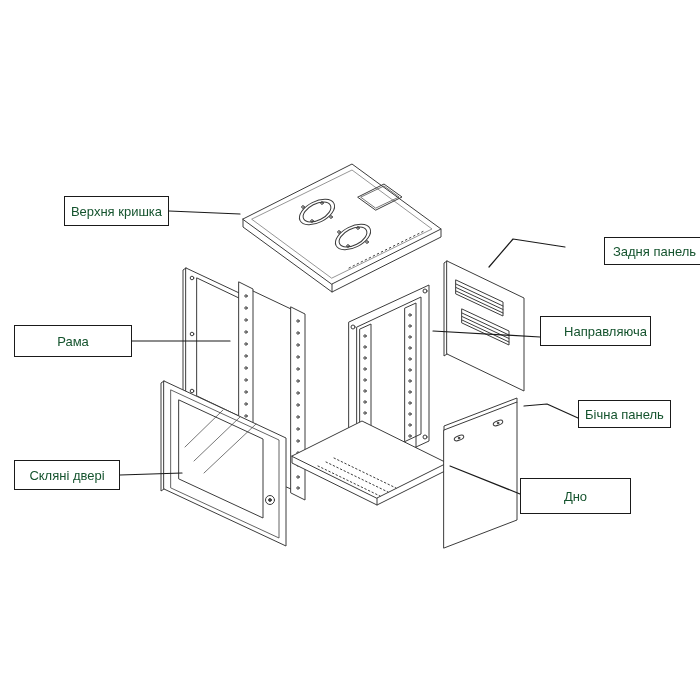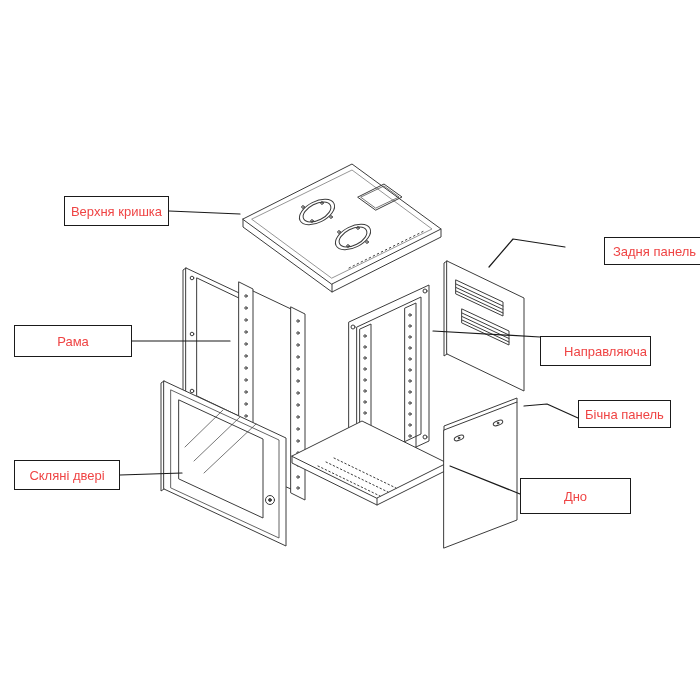--- a/index.html
+++ b/index.html
@@ -3,21 +3,21 @@
 <meta charset="utf-8">
 <style>
   html,body{margin:0;padding:0;background:#fff;}
   .canvas{
     position:relative;width:700px;height:700px;background:#ffffff;overflow:hidden;
     font-family:"Liberation Sans","DejaVu Sans",sans-serif;
   }
   .diagram-svg{position:absolute;left:0;top:0;}
   .part-label{
     position:absolute;display:flex;align-items:center;justify-content:center;
-    border:1.6px solid #1a1a1a;background:#ffffff;color:#ef4444;
+    border:1.6px solid #1a1a1a;background:#ffffff;color:#14532d;
     font-size:13px;line-height:1;text-align:center;box-sizing:border-box;
     padding:2px 4px;white-space:nowrap;
   }
 </style>
 </head>
 <body>
 
 <div class="canvas">
 
   <svg class="diagram-svg" width="700" height="700" viewBox="0 0 700 700" stroke="#3c3c3c" stroke-width="1" fill="none" stroke-linejoin="round" stroke-linecap="round">
@@ -176,21 +176,21 @@
       <line x1="520" y1="494" x2="450" y2="466"></line>
     </g>
   </svg>
 
   <div class="part-label" style="left:64px;top:196px;width:105px;height:30px;">Верхня кришка</div>
 
   <div class="part-label" style="left:565px;top:237px;width:101px;height:28px;margin-left:39px;">Задня панель</div>
 
   <div class="part-label" style="left:14px;top:325px;width:118px;height:32px;">Рама</div>
 
-  <div class="part-label" style="left:540px;top:336px;width:111px;height:30px;padding-left:24px;">Направляюча</div>
+  <div class="part-label" style="left:540px;top:316px;width:111px;height:30px;padding-left:24px;">Направляюча</div>
 
   <div class="part-label" style="left:578px;top:400px;width:93px;height:28px;">Бічна панель</div>
 
   <div class="part-label" style="left:520px;top:478px;width:111px;height:36px;">Дно</div>
 
   <div class="part-label" style="left:14px;top:460px;width:106px;height:30px;">Скляні двері</div>
 
 </div>
 
 </body></html>

